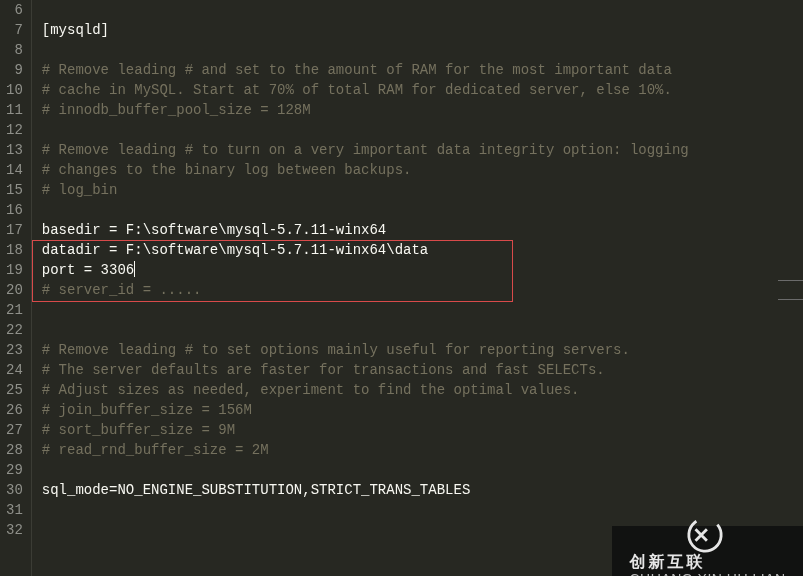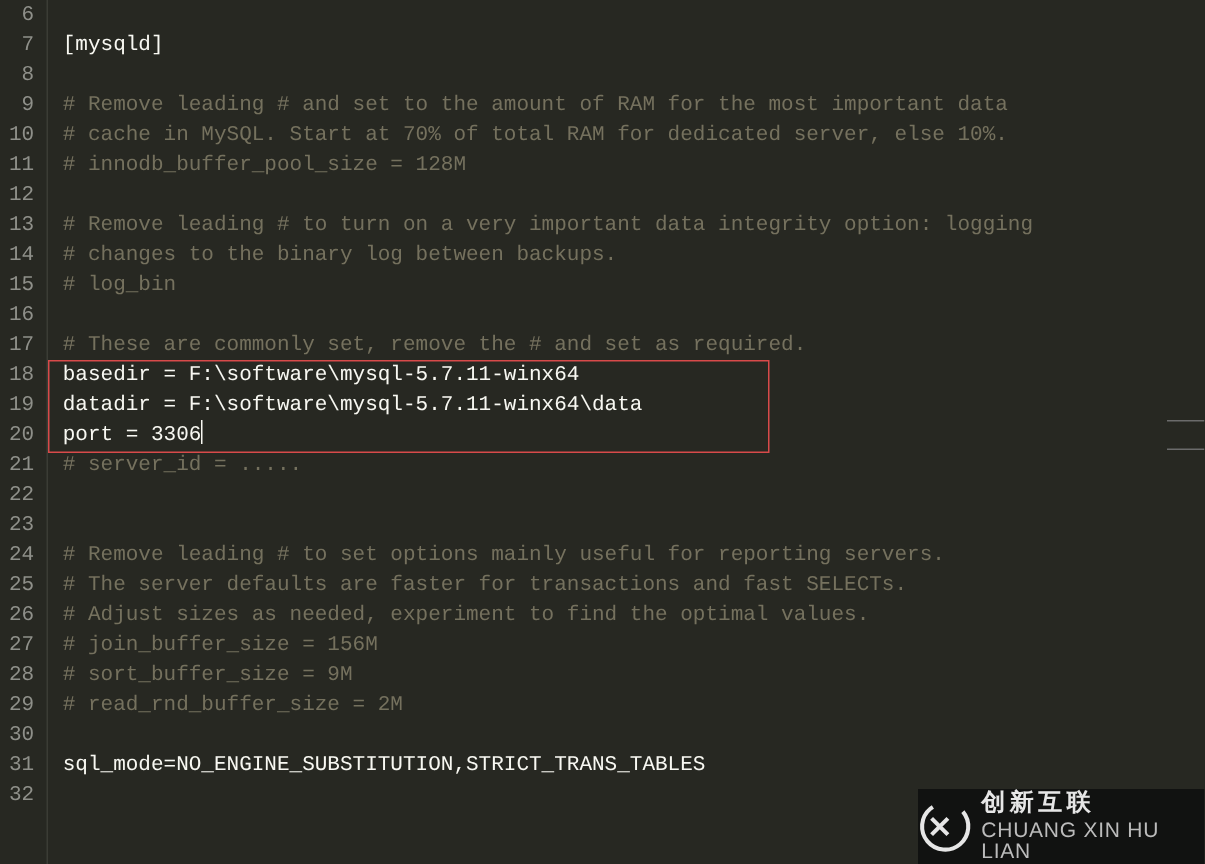--- a/index.html
+++ b/index.html
@@ -67,20 +67,21 @@
     right: 0;
     bottom: 0;
     width: 191px;
     height: 50px;
     background: rgba(15,15,15,0.9);
     display: flex;
     align-items: center;
     justify-content: center;
     color: #e6e6e6;
     font-family: Arial, sans-serif;
+    flex-direction: column;
   }
   .logo-mark {
     width: 38px;
     height: 38px;
     position: relative;
     margin-right: 6px;
   }
   .logo-mark svg { width: 100%; height: 100%; }
   .logo-text { display:flex; flex-direction:column; line-height:1; }
   .logo-cn { font-size: 16px; letter-spacing: 3px; font-weight: bold; }
@@ -134,21 +135,20 @@
       <div class="line">[mysqld]</div>
       <div class="line"></div>
       <div class="line"><span class="comment"># Remove leading # and set to the amount of RAM for the most important data</span></div>
       <div class="line"><span class="comment"># cache in MySQL. Start at 70% of total RAM for dedicated server, else 10%.</span></div>
       <div class="line"><span class="comment"># innodb_buffer_pool_size = 128M</span></div>
       <div class="line"></div>
       <div class="line"><span class="comment"># Remove leading # to turn on a very important data integrity option: logging</span></div>
       <div class="line"><span class="comment"># changes to the binary log between backups.</span></div>
       <div class="line"><span class="comment"># log_bin</span></div>
       <div class="line"></div>
-      <div class="line"><span class="comment"># These are commonly set, remove the # and set as required.</span></div>
       <div class="line">basedir = F:\software\mysql-5.7.11-winx64</div>
       <div class="line">datadir = F:\software\mysql-5.7.11-winx64\data</div>
       <div class="line">port = 3306<span class="caret"></span></div>
       <div class="line"><span class="comment"># server_id = .....</span></div>
       <div class="line"></div>
       <div class="line"></div>
       <div class="line"><span class="comment"># Remove leading # to set options mainly useful for reporting servers.</span></div>
       <div class="line"><span class="comment"># The server defaults are faster for transactions and fast SELECTs.</span></div>
       <div class="line"><span class="comment"># Adjust sizes as needed, experiment to find the optimal values.</span></div>
       <div class="line"><span class="comment"># join_buffer_size = 156M</span></div>

